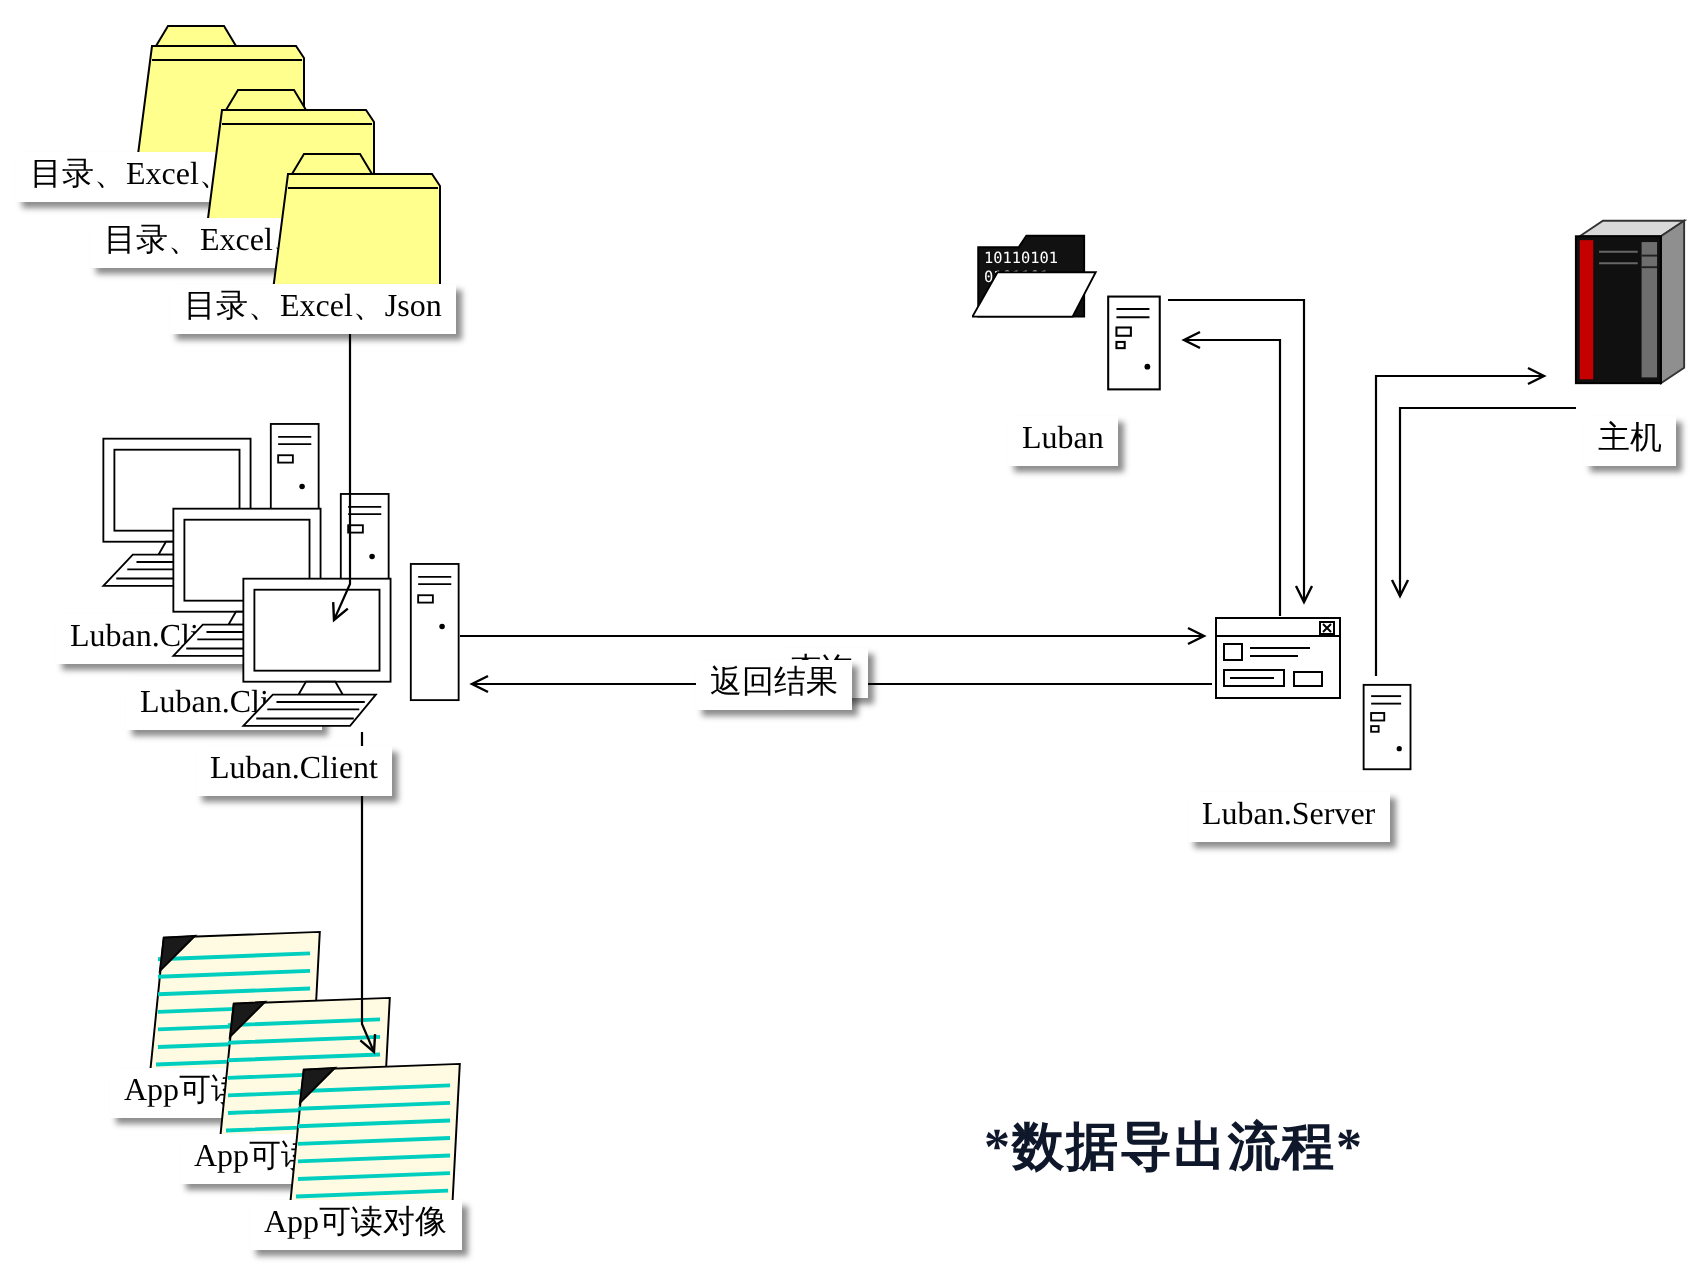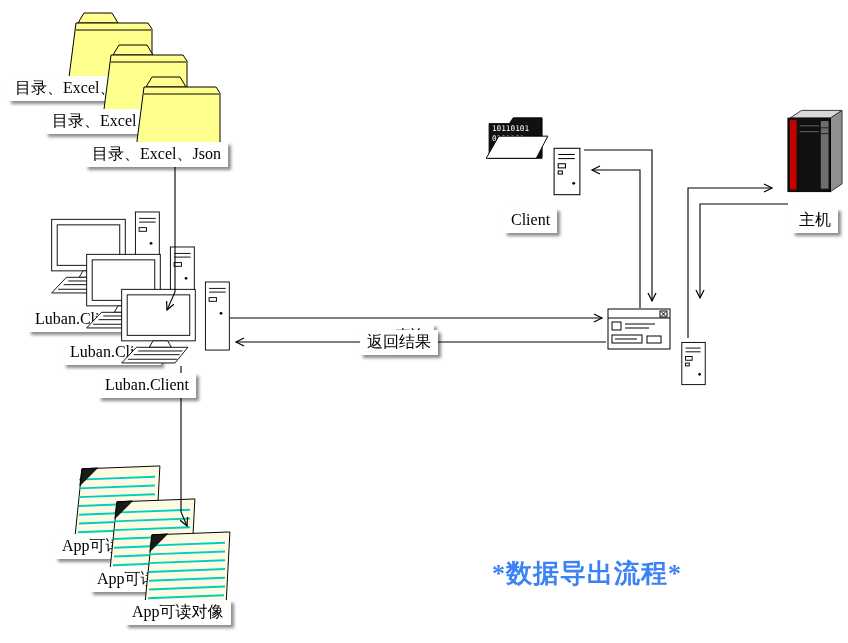--- a/index.html
+++ b/index.html
@@ -14,21 +14,21 @@
     padding:2px 7px; font-size:16px; line-height:1.3; white-space:nowrap;
     box-shadow:3px 3px 3px rgba(0,0,0,.45);
   }
   .connectors {
     position:absolute; left:0; top:0; width:848px; height:643px;
     z-index:15; pointer-events:none;
   }
   .connectors path { stroke:var(--line,#000); stroke-width:1.1; fill:none; }
   .title {
     position:absolute; left:492px; top:556px; z-index:20;
-    font-size:26px; font-weight:bold; color:#3b82f6; letter-spacing:1px;
+    font-size:26px; font-weight:bold; color:#0f172a; letter-spacing:1px;
   }
   .defs { position:absolute; width:0; height:0; overflow:hidden; }
 </style>
 </head>
 <body>
 
 <div class="canvas">
 
   <svg class="defs" aria-hidden="true">
     <defs>
@@ -155,32 +155,33 @@
       <use href="#sym-note" xlink:href="#sym-note"></use>
     </svg>
   <div class="lbl" style="left:125px;top:600px;z-index:16">App可读对像</div>
 
   <svg class="icon" style="left:486px;top:114px;width:64px;height:52px;z-index:10">
       <use href="#sym-cachefolder" xlink:href="#sym-cachefolder"></use>
     </svg>
   <svg class="icon" style="left:551px;top:146px;width:33px;height:52px;z-index:10">
       <use href="#sym-srv" xlink:href="#sym-srv"></use>
     </svg>
-  <div class="lbl" style="left:504px;top:208px;z-index:20">Client</div>
+  <div class="lbl" style="left:504px;top:208px;z-index:20">Luban</div>
 
   <svg class="icon" style="left:786px;top:108px;width:58px;height:86px;z-index:10">
       <use href="#sym-host" xlink:href="#sym-host"></use>
     </svg>
   <div class="lbl" style="left:792px;top:208px;z-index:20">主机</div>
 
   <svg class="icon" style="left:607px;top:308px;width:64px;height:42px;z-index:10">
       <use href="#sym-window" xlink:href="#sym-window"></use>
     </svg>
   <svg class="icon" style="left:679px;top:340px;width:30px;height:48px;z-index:10">
       <use href="#sym-srv" xlink:href="#sym-srv"></use>
     </svg>
+  <div class="lbl" style="left:594px;top:396px;z-index:20">Luban.Server</div>
 
   <div class="lbl" style="left:388px;top:324px;z-index:20">查询</div>
-  <div class="lbl" style="left:360px;top:330px;z-index:20">返回结果</div>
+  <div class="lbl" style="left:348px;top:330px;z-index:20">返回结果</div>
 
   <div class="title">*数据导出流程*</div>
 
 </div>
 
 </body></html>

